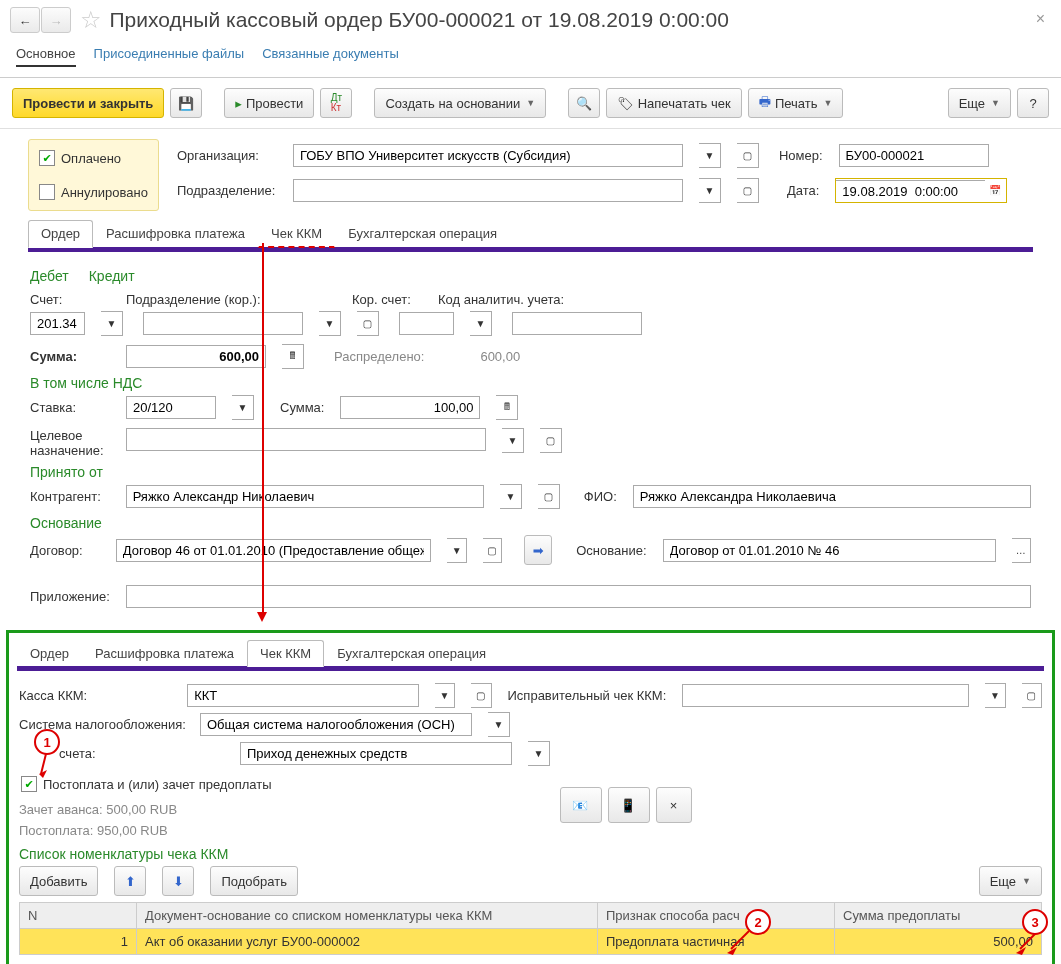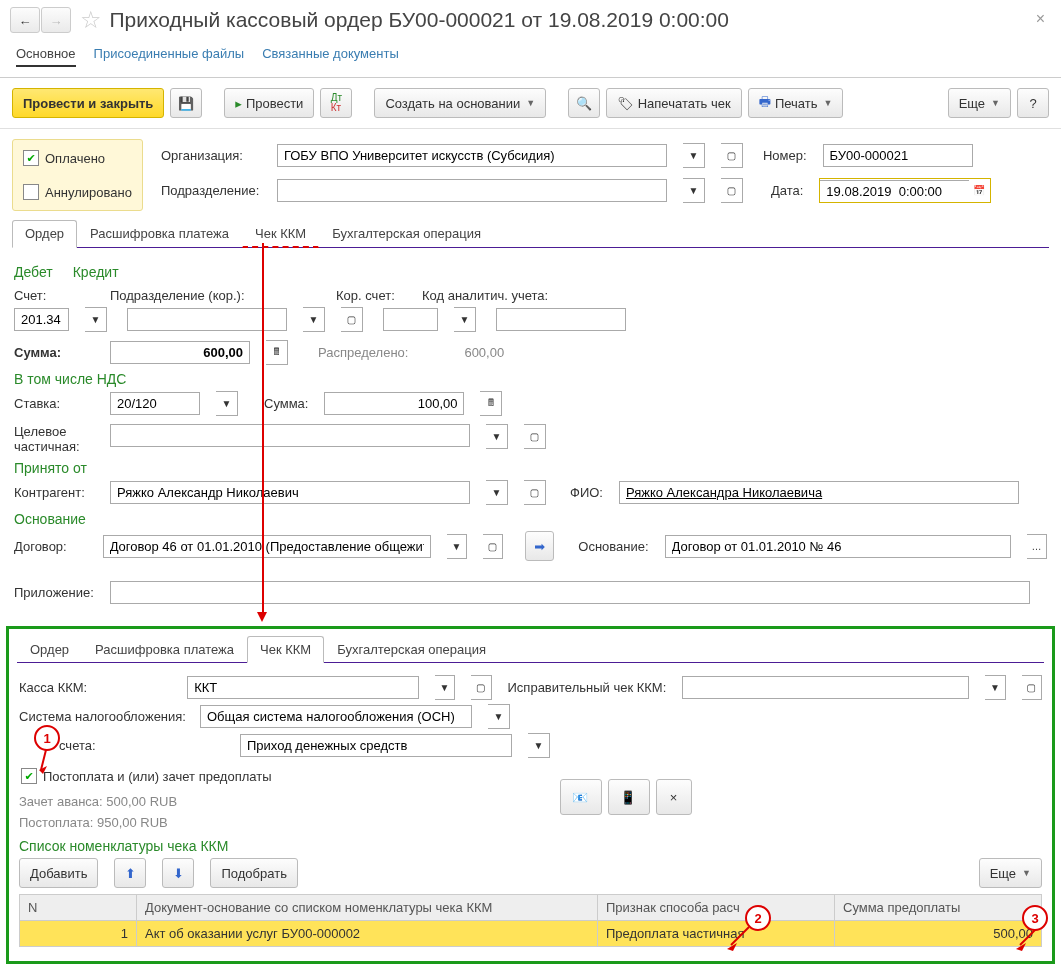--- a/index.html
+++ b/index.html
@@ -11,31 +11,31 @@
 .close-x{position:absolute;right:16px;top:10px;font-size:16px;color:#999;cursor:pointer}
 .nav-tabs{display:flex;gap:18px;padding:6px 16px 10px;border-bottom:1px solid #ccc}
 .nav-tab{font-size:13px;color:#3a7db1;cursor:pointer}
 .nav-tab.active{color:#444;border-bottom:2px solid #333;padding-bottom:4px}
 .toolbar{display:flex;align-items:center;padding:10px 12px;gap:6px;border-bottom:1px solid #e0e0e0}
 .btn{height:28px;border:1px solid #bbb;background:linear-gradient(#fdfdfd,#e8e8e8);border-radius:3px;display:inline-flex;align-items:center;padding:0 10px;cursor:pointer;font-size:13px}
 .btn.yellow{background:linear-gradient(#ffe872,#ffd929);border-color:#d4b400;font-weight:bold}
 .btn.icon-only{padding:0;width:30px;justify-content:center}
 .btn .caret{margin-left:6px;font-size:9px;color:#666}
 .spacer{flex:1}
-.section{padding:8px 12px}
+.section{padding:8px 28px}
 .status-box{display:inline-block;border:1px solid #ebdc8e;background:#fff8d8;padding:6px 8px;border-radius:3px;vertical-align:top}
 .chk-row{display:flex;align-items:center;padding:4px 2px;font-size:13px}
 .chk{width:14px;height:14px;border:1px solid #888;margin-right:6px;display:inline-flex;align-items:center;justify-content:center;background:#fff}
 .chk.checked::after{content:"✔";color:#0a0;font-size:11px;line-height:1}
 .lbl{font-size:13px;color:#333;white-space:nowrap}
 .fld-wrap{display:flex;align-items:flex-end}
 .input{height:23px;border:1px solid #aaa;padding:0 6px;font-size:13px;background:#fff;box-sizing:border-box}
 .btn-s{width:22px;height:25px;border:1px solid #aaa;border-left:none;display:flex;align-items:center;justify-content:center;background:#fff;cursor:pointer;font-size:10px;box-sizing:border-box}
 .yellow-border{outline:1px solid #d4b400;outline-offset:-1px}
-.tabs2{display:flex;border-bottom:1px solid #4c1d95}
+.tabs2{display:flex;border-bottom:5px solid #4c1d95}
 .tab2{padding:5px 12px;border:1px solid transparent;cursor:pointer;font-size:13px;color:#444;position:relative;top:1px}
 .tab2.active{border:1px solid #bbb;border-bottom:1px solid #fff;background:#fff;border-radius:3px 3px 0 0}
 .green-h{color:#2a8a2a;font-size:14px;margin:6px 0 4px}
 .hl-green{border:3px solid #1a9a1a;margin:4px 6px 8px;padding:6px 8px}
 .table{width:100%;border-collapse:collapse;font-size:13px;margin-top:6px}
 .table th{background:#eee;border:1px solid #ccc;padding:5px 8px;text-align:left;font-weight:normal;color:#555}
 .table td{border:1px solid #ccc;padding:5px 8px}
 .row-yellow td{background:#ffe359}
 .callout{position:absolute;width:22px;height:22px;border:2px solid #d00;border-radius:50%;background:#fff;color:#d00;font-weight:bold;font-size:13px;display:flex;align-items:center;justify-content:center;z-index:10}
 .arrow-line{position:absolute;width:2px;background:#d00;z-index:5}
@@ -175,33 +175,33 @@
       <div class="row">
         <span class="lbl" style="width:80px">Ставка:</span>
         <input class="input" style="width: 90px;" value="20/120">
           <div class="btn-s">▼</div>
         <span class="lbl" style="margin-left:10px">Сумма:</span>
         <input class="input" style="width: 140px; text-align: right;" value="100,00">
           <div class="btn-s">🖩</div>
       </div>
       <div class="row" style="margin-top:8px;align-items:flex-start">
         <span class="lbl" style="width:80px;white-space:pre-line">Целевое
-частичная:</span>
+назначение:</span>
         <input class="input" style="width: 360px;">
           <div class="btn-s">▼</div>
           <div class="btn-s">▢</div>
       </div>
       <div class="green-h">Принято от</div>
       <div class="row">
         <span class="lbl" style="width:80px">Контрагент:</span>
         <input class="input" style="width: 360px;" value="Ряжко Александр Николаевич">
           <div class="btn-s">▼</div>
           <div class="btn-s">▢</div>
         <span class="lbl" style="margin-left:8px">ФИО:</span>
-        <input class="input" style="width: 400px; text-decoration: underline;" value="Ряжко Александра Николаевича">
+        <input class="input" style="width: 400px;" value="Ряжко Александра Николаевича">
       </div>
       <div class="green-h">Основание</div>
       <div class="row">
         <span class="lbl" style="width:80px">Договор:</span>
         <input class="input" style="width: 360px;" value="Договор 46 от 01.01.2010 (Предоставление общежития)">
           <div class="btn-s">▼</div>
           <div class="btn-s">▢</div>
         <div class="btn icon-only" style="margin-left:6px;color:#36c">➡</div>
         <span class="lbl" style="margin-left:8px">Основание:</span>
         <input class="input" style="width: 380px;" value="Договор от 01.01.2010 № 46">

